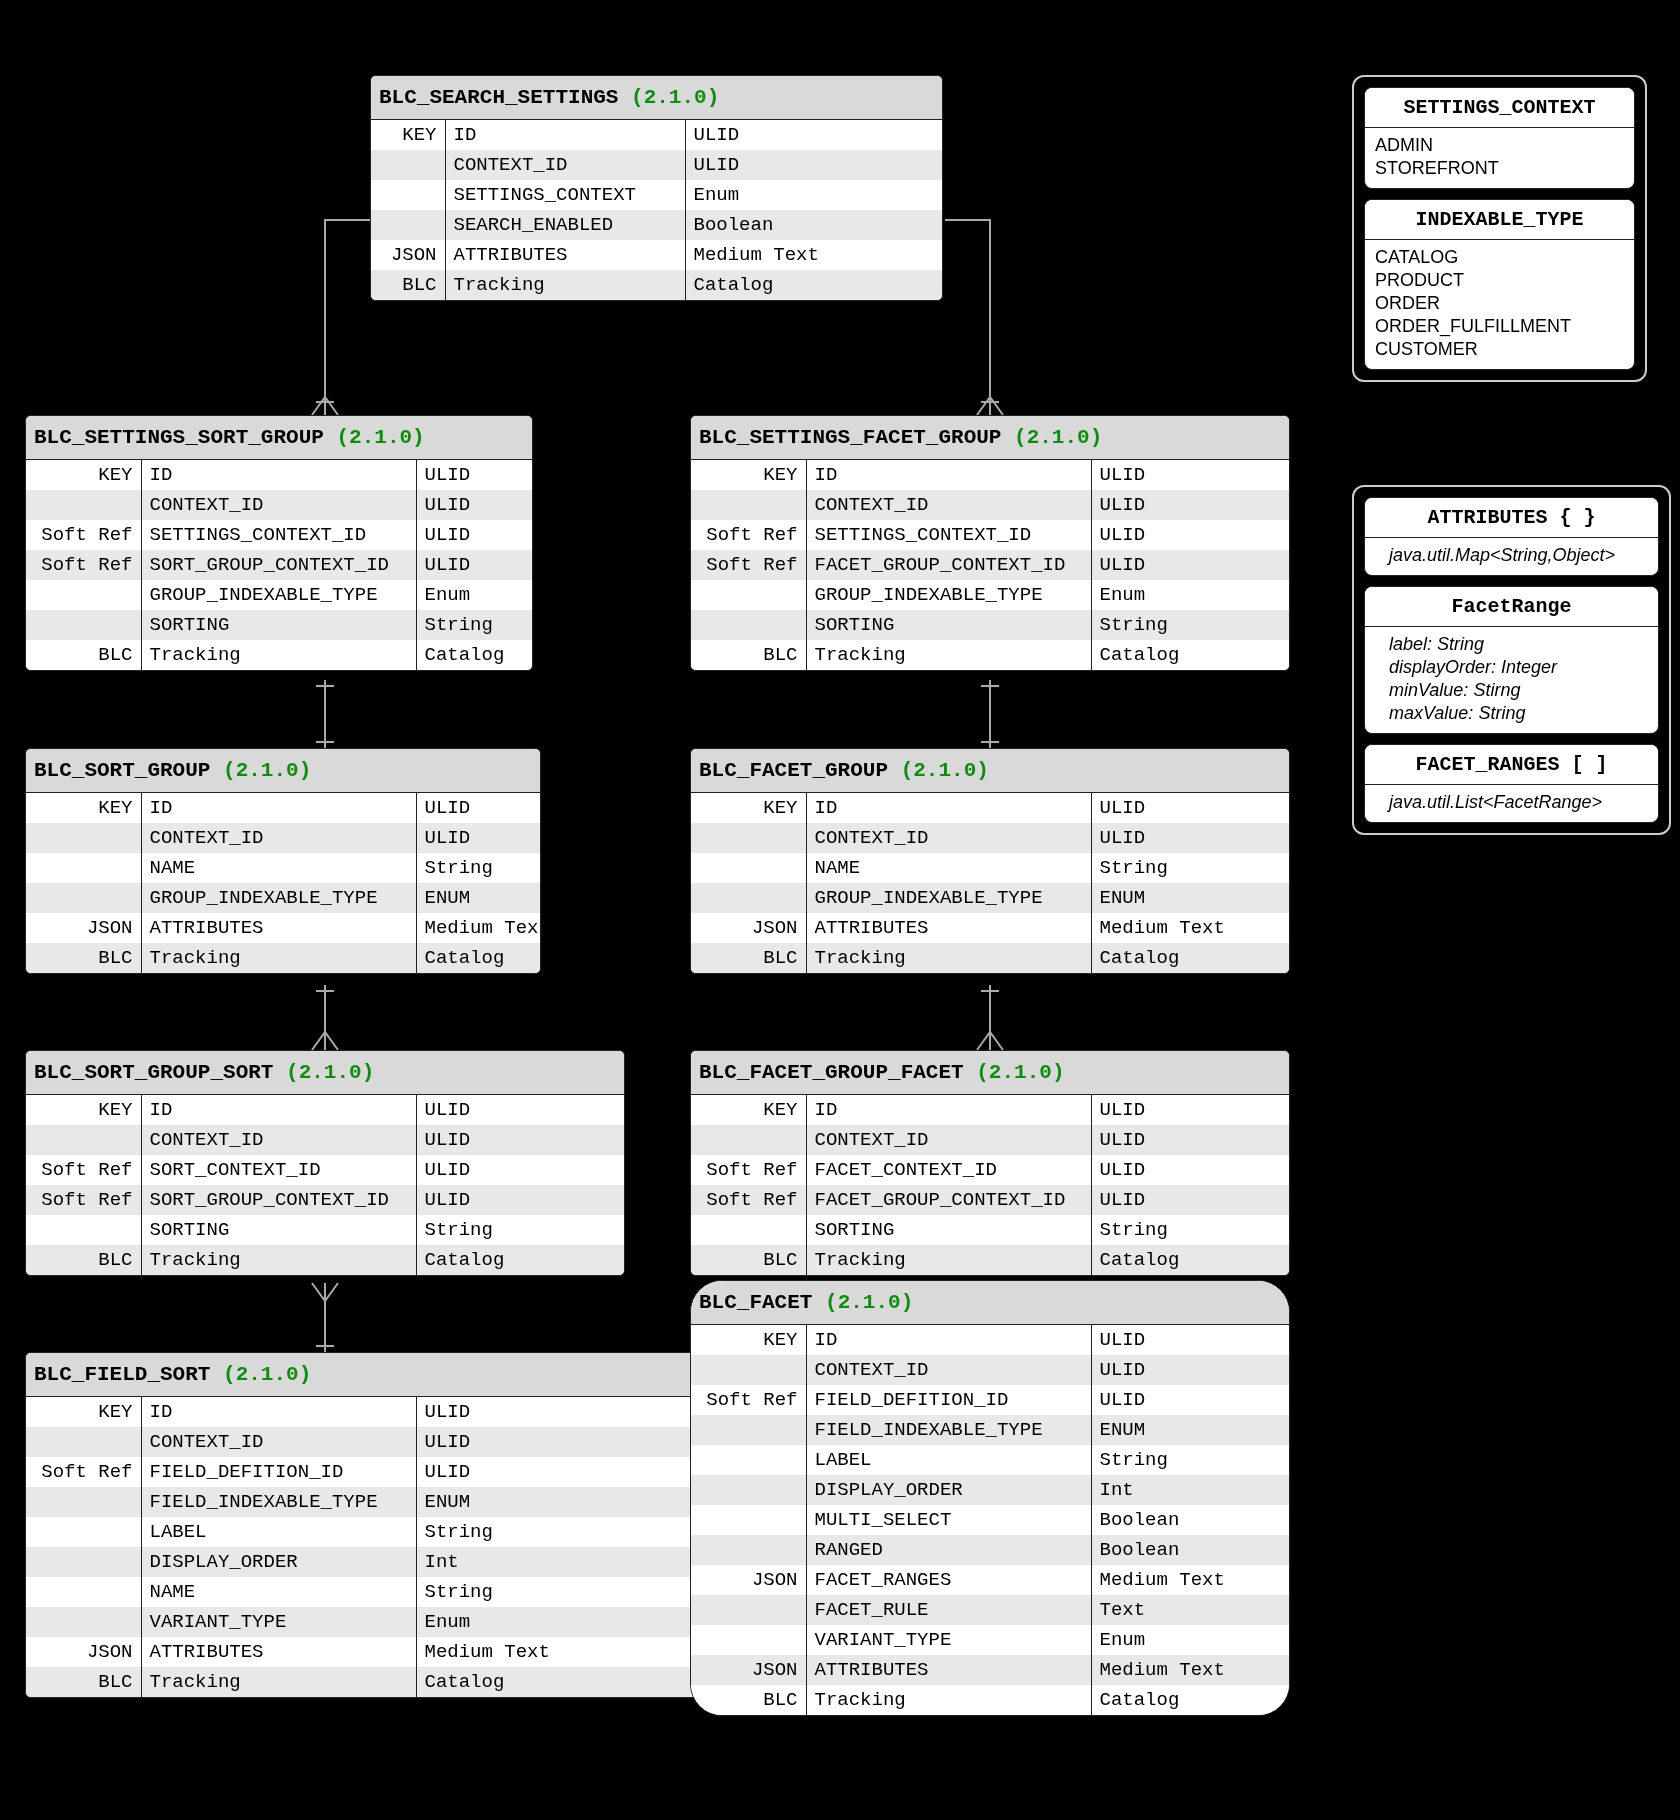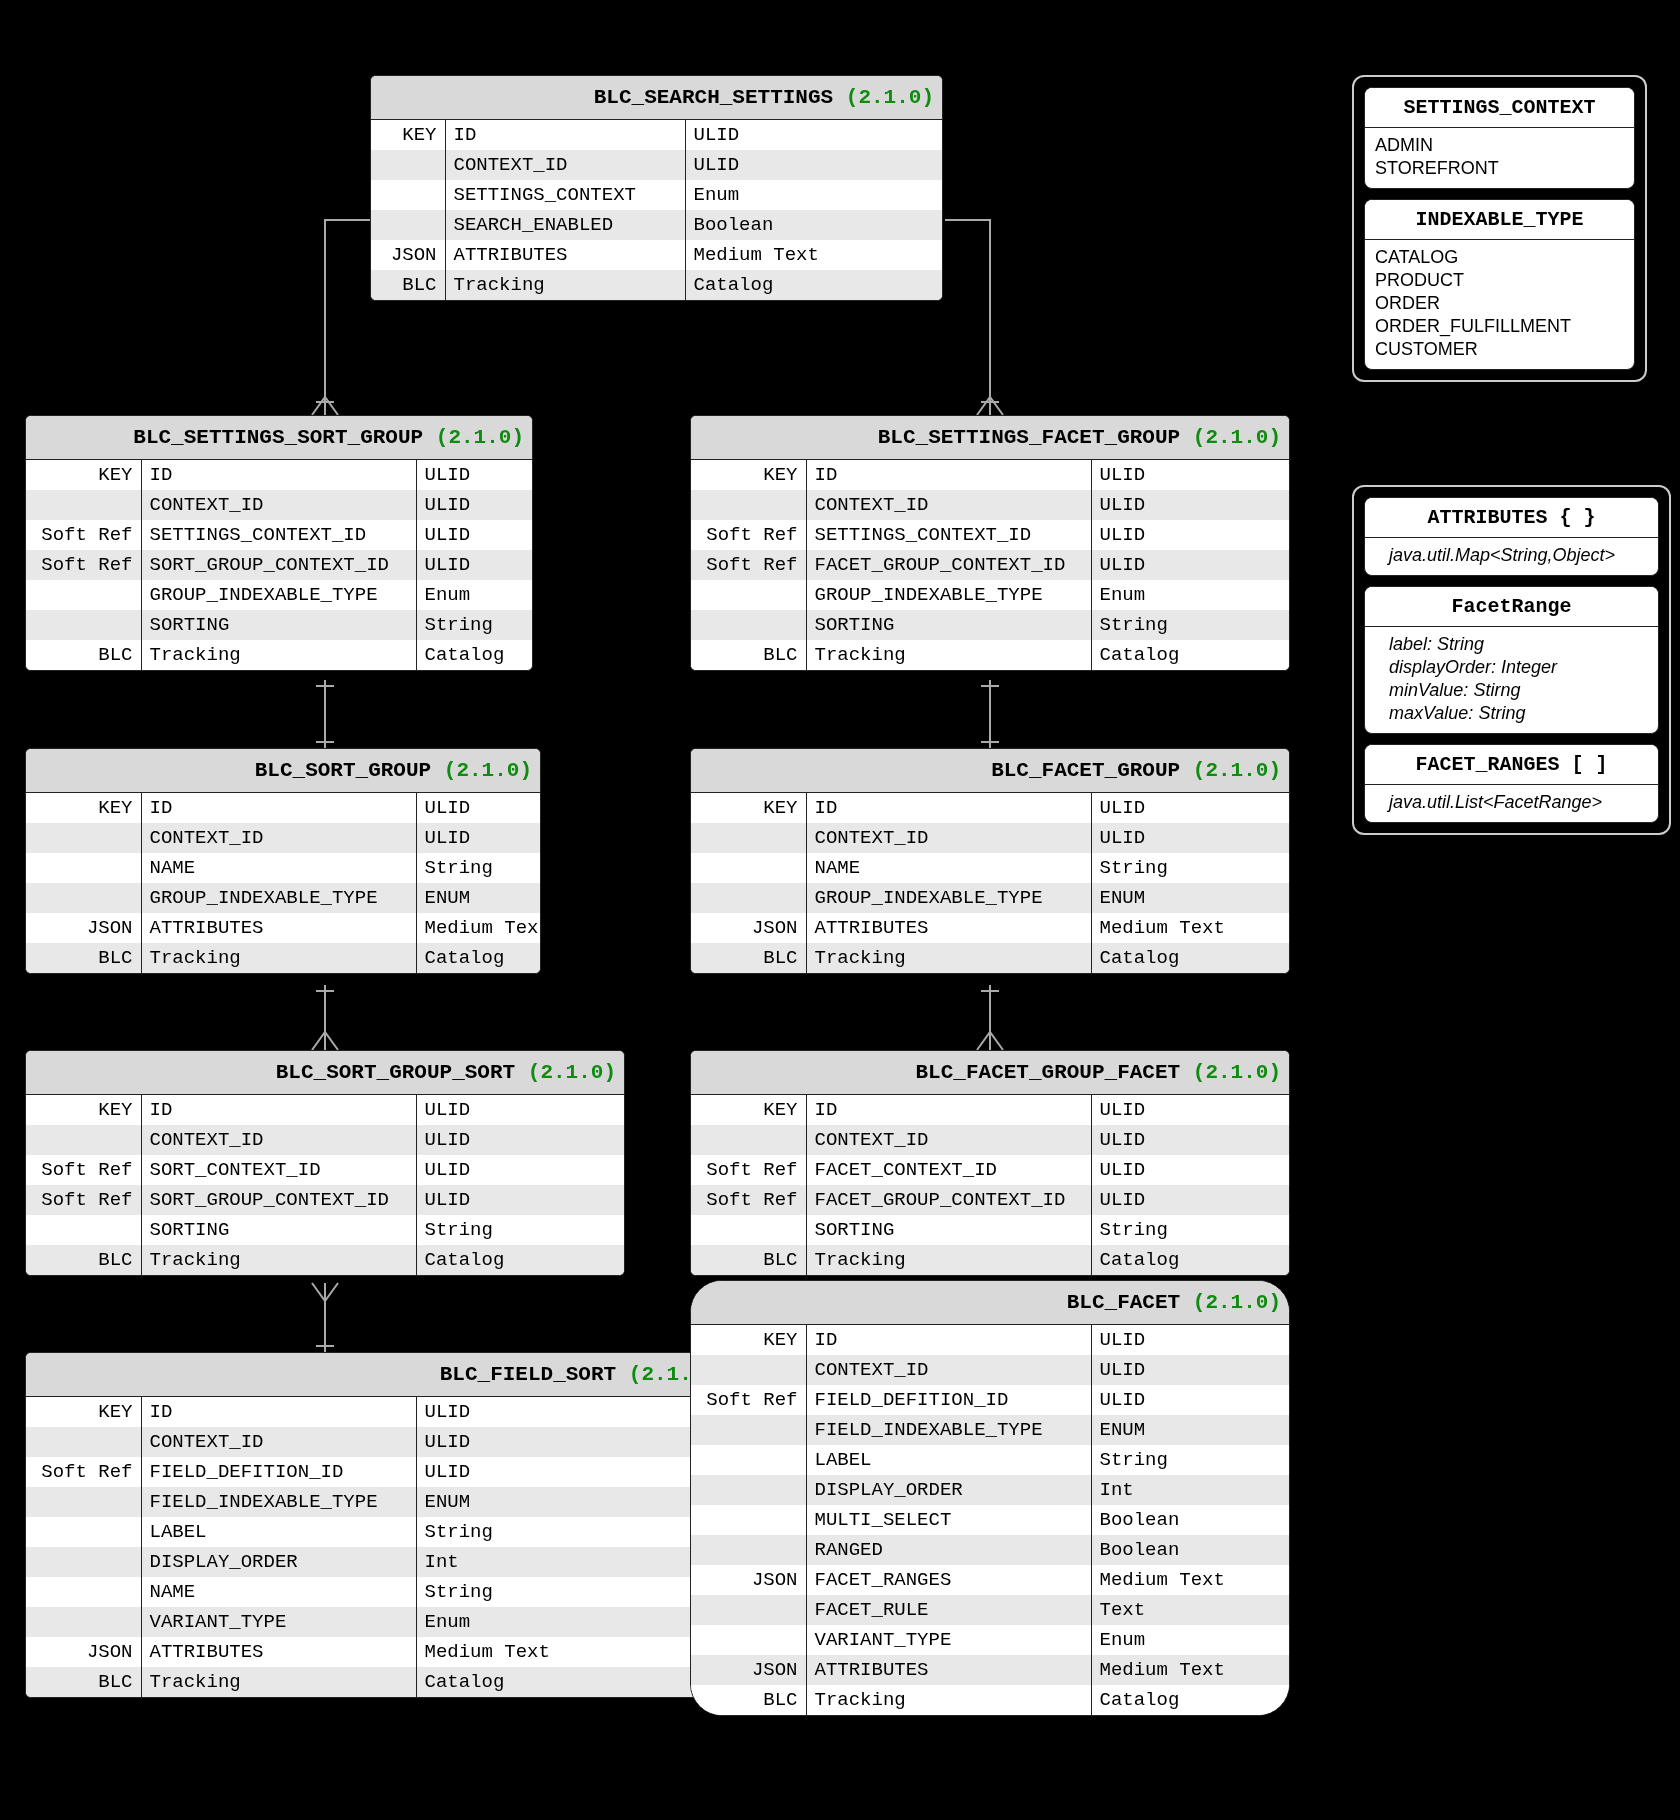--- a/index.html
+++ b/index.html
@@ -32,21 +32,21 @@
   .entity {
     position: absolute;
     background: #fff;
     border: 1px solid #222;
     border-radius: 6px;
     box-sizing: border-box;
     overflow: hidden;
   }
   .entity .hdr {
     background: #d9d9d9;
-    text-align: right;
+    text-align: left;
     font-weight: 700;
     padding: 10px 8px;
     border-bottom: 1px solid #222;
     white-space: nowrap;
     font-size: 21px;
   }
   .entity .hdr .ver { color: #0f8b0f; }
   table.cols {
     border-collapse: collapse;
     width: 100%;

